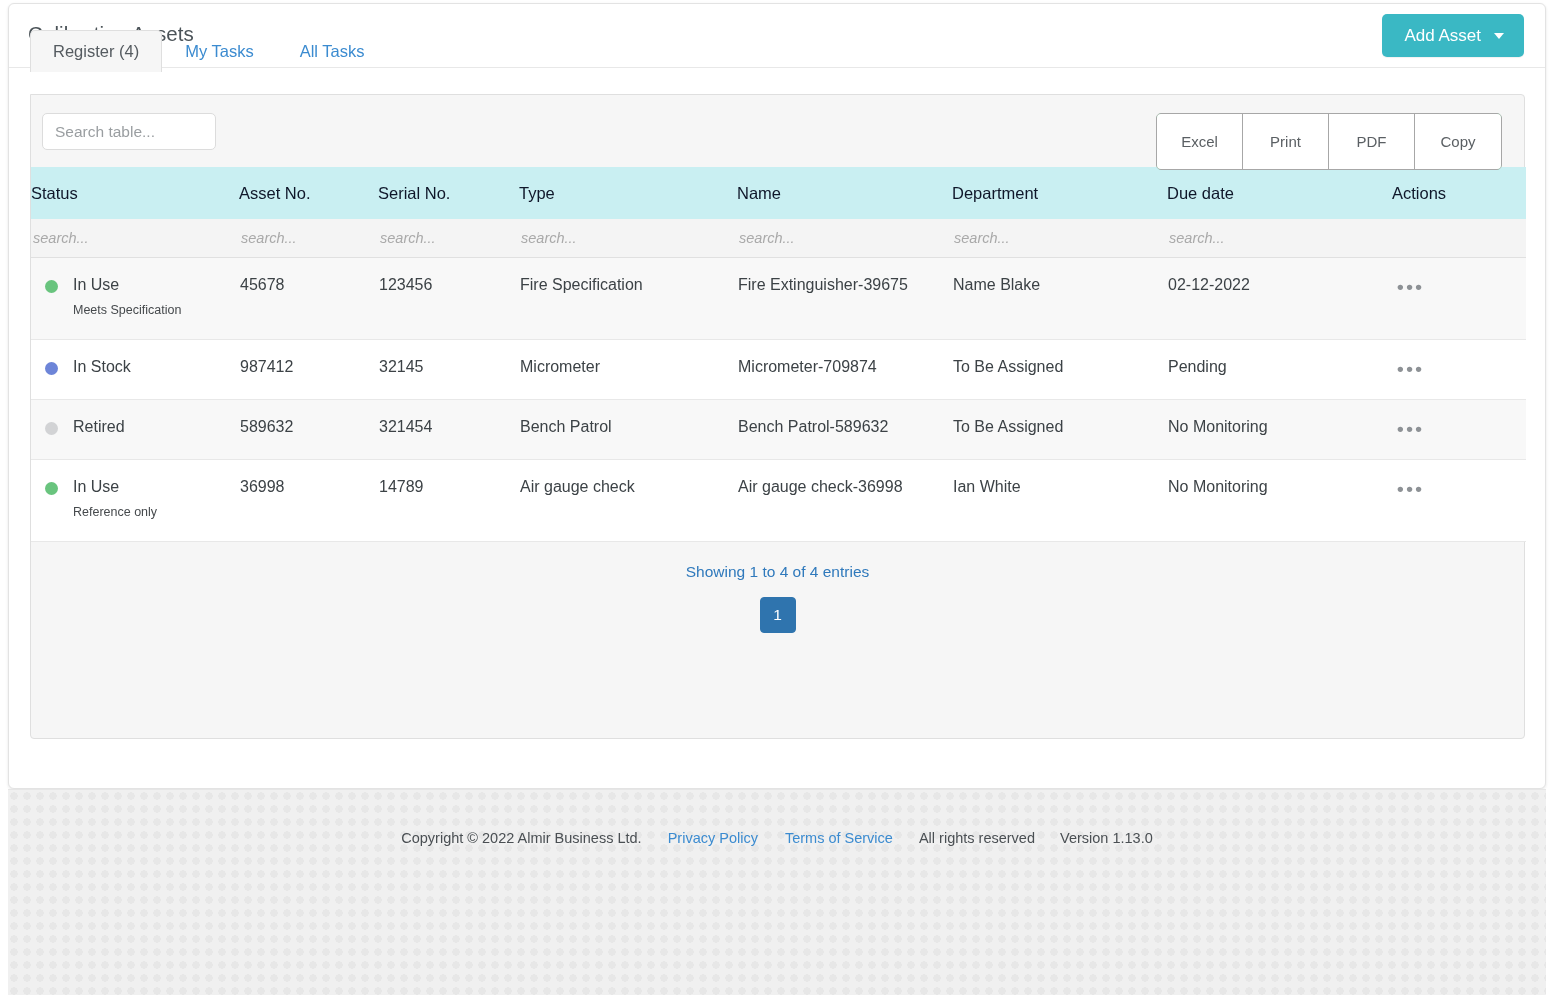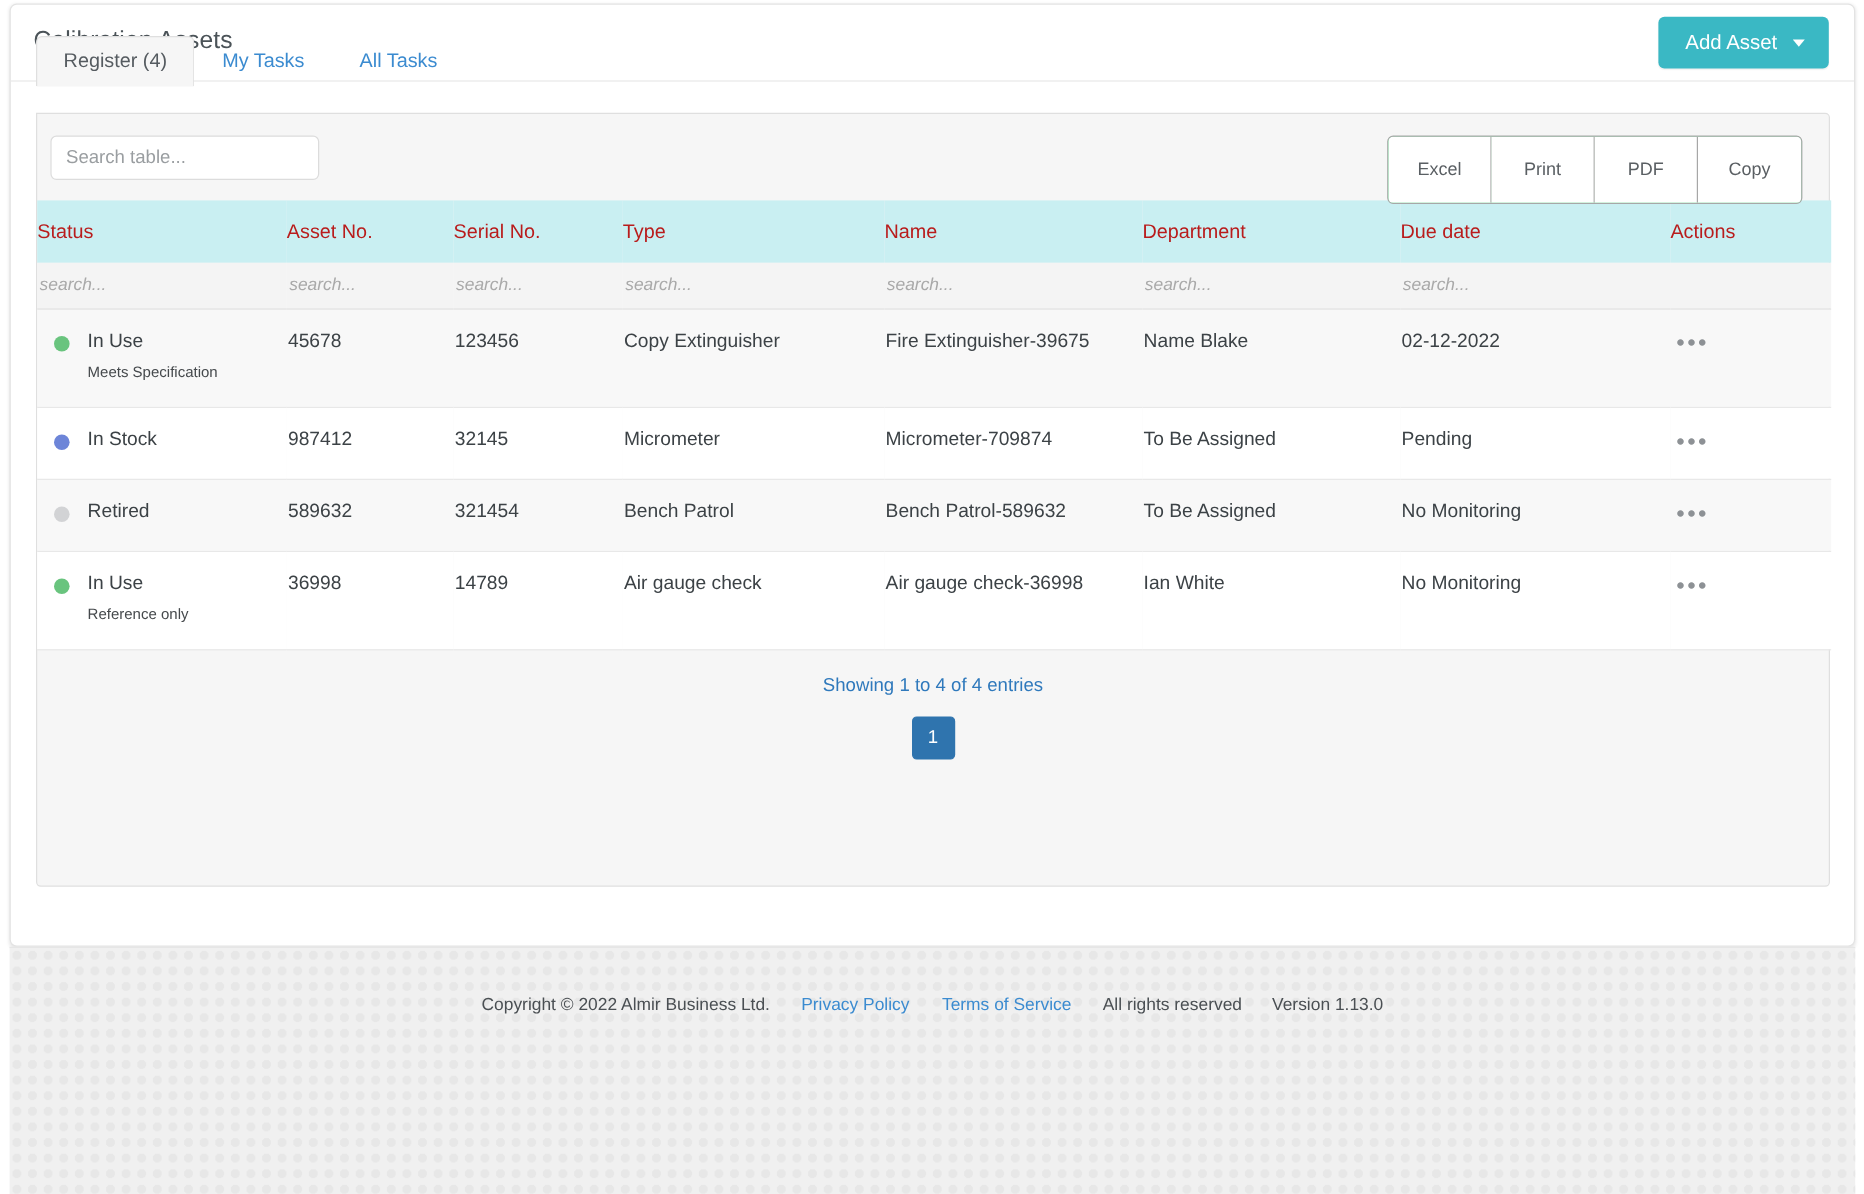--- a/index.html
+++ b/index.html
@@ -106,21 +106,21 @@
   }
 
   
   .toolbar {
     position: relative;
     height: 72px;
   }
   .table-search {
     position: absolute;
     left: 11px; top: 18px;
-    width: 224px; height: 37px;
+    width: 174px; height: 37px;
     border: 1px solid #dcdcdc;
     border-radius: 5px;
     background: #ffffff;
     font-size: 15.5px;
     color: #55595c;
     padding: 0 12px;
     font-family: "Liberation Sans", sans-serif;
     outline: none;
   }
   .table-search::placeholder { color: #9a9ea1; }
@@ -151,21 +151,21 @@
   table.data {
     width: 100%;
     border-collapse: collapse;
     table-layout: fixed;
   }
   table.data th.hd {
     background: #c9eff2;
     text-align: left;
     font-weight: normal;
     font-size: 16.5px;
-    color: #b91c1c;
+    color: #0f172a;
     padding: 15px 0 15px 0;
     height: 52px;
     border: none;
   }
   table.data tr.search-row td {
     background: #f4f4f4;
     border-bottom: 1px solid #e0e0e0;
     height: 38px;
     padding: 0;
   }
@@ -360,21 +360,21 @@
           <tr class="body-row odd tall">
             <td class="cell c-status">
               <div class="status-cell">
                 <span class="dot" style="background:#69c47e"></span>
                 <span class="status-label">In Use</span>
                 <span class="status-sub">Meets Specification</span>
               </div>
             </td>
             <td class="cell c-asset">45678</td>
             <td class="cell c-serial">123456</td>
-            <td class="cell c-type">Copy Extinguisher</td>
+            <td class="cell c-type">Fire Specification</td>
             <td class="cell c-name">Fire Extinguisher-39675</td>
             <td class="cell c-dept">Name Blake</td>
             <td class="cell c-due">02-12-2022</td>
             <td class="cell c-actions">
               <span class="dots-action">•••</span>
             </td>
           </tr>
 
           <tr class="body-row even short">
             <td class="cell c-status">

